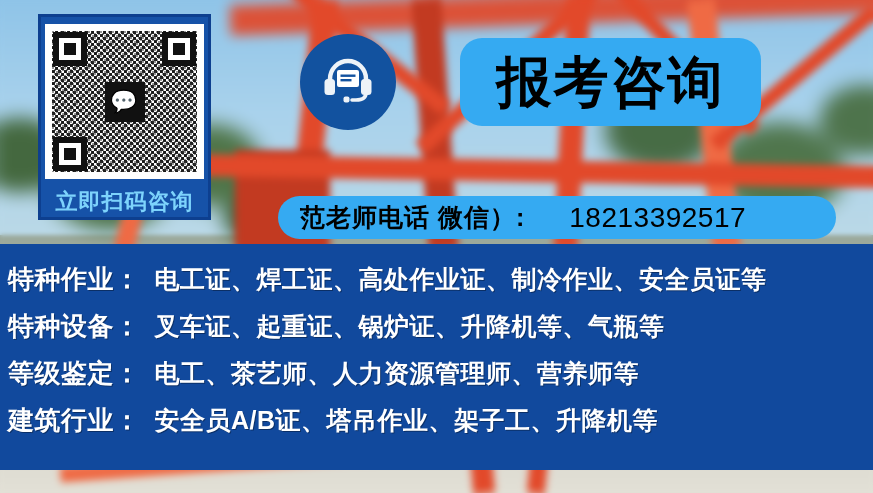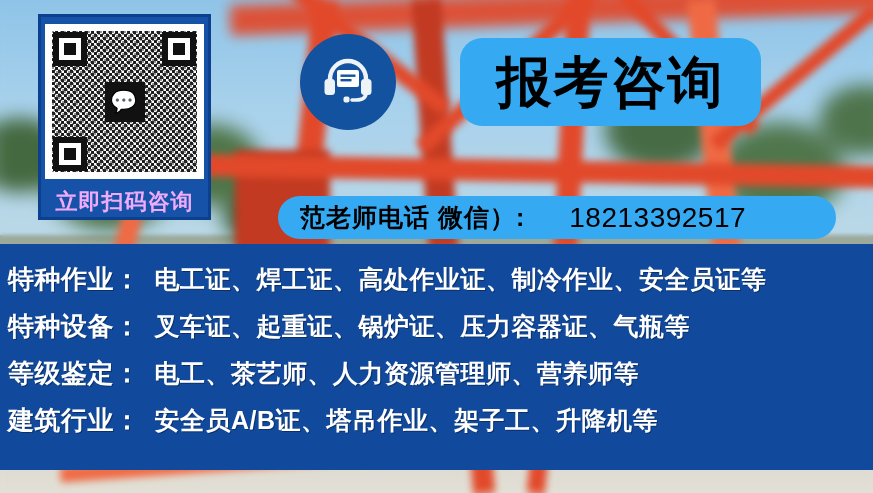--- a/index.html
+++ b/index.html
@@ -131,21 +131,21 @@
     display: flex;
     align-items: center;
     justify-content: center;
   }
   .qr-logo .wx {
     color: #fff;
     font-size: 22px;
     line-height: 1;
   }
   .qr-caption {
-    color: #f0abfc;
+    color: #7dd3fc;
     font-size: 22px;
     font-weight: bold;
     letter-spacing: 1px;
     margin-top: 8px;
     white-space: nowrap;
   }
 
   
   .headset-badge {
     position: absolute;
@@ -306,21 +306,21 @@
     <span class="number">18213392517</span>
   </div>
 
   <div class="info-panel">
     <div class="info-row">
       <span class="cat">特种作业：</span>
       <span class="items">电工证、焊工证、高处作业证、制冷作业、安全员证等</span>
     </div>
     <div class="info-row">
       <span class="cat">特种设备：</span>
-      <span class="items">叉车证、起重证、锅炉证、压力容器证、气瓶等</span>
+      <span class="items">叉车证、起重证、锅炉证、升降机等、气瓶等</span>
     </div>
     <div class="info-row">
       <span class="cat">等级鉴定：</span>
       <span class="items">电工、茶艺师、人力资源管理师、营养师等</span>
     </div>
     <div class="info-row">
       <span class="cat">建筑行业：</span>
       <span class="items">安全员A/B证、塔吊作业、架子工、升降机等</span>
     </div>
   </div>

